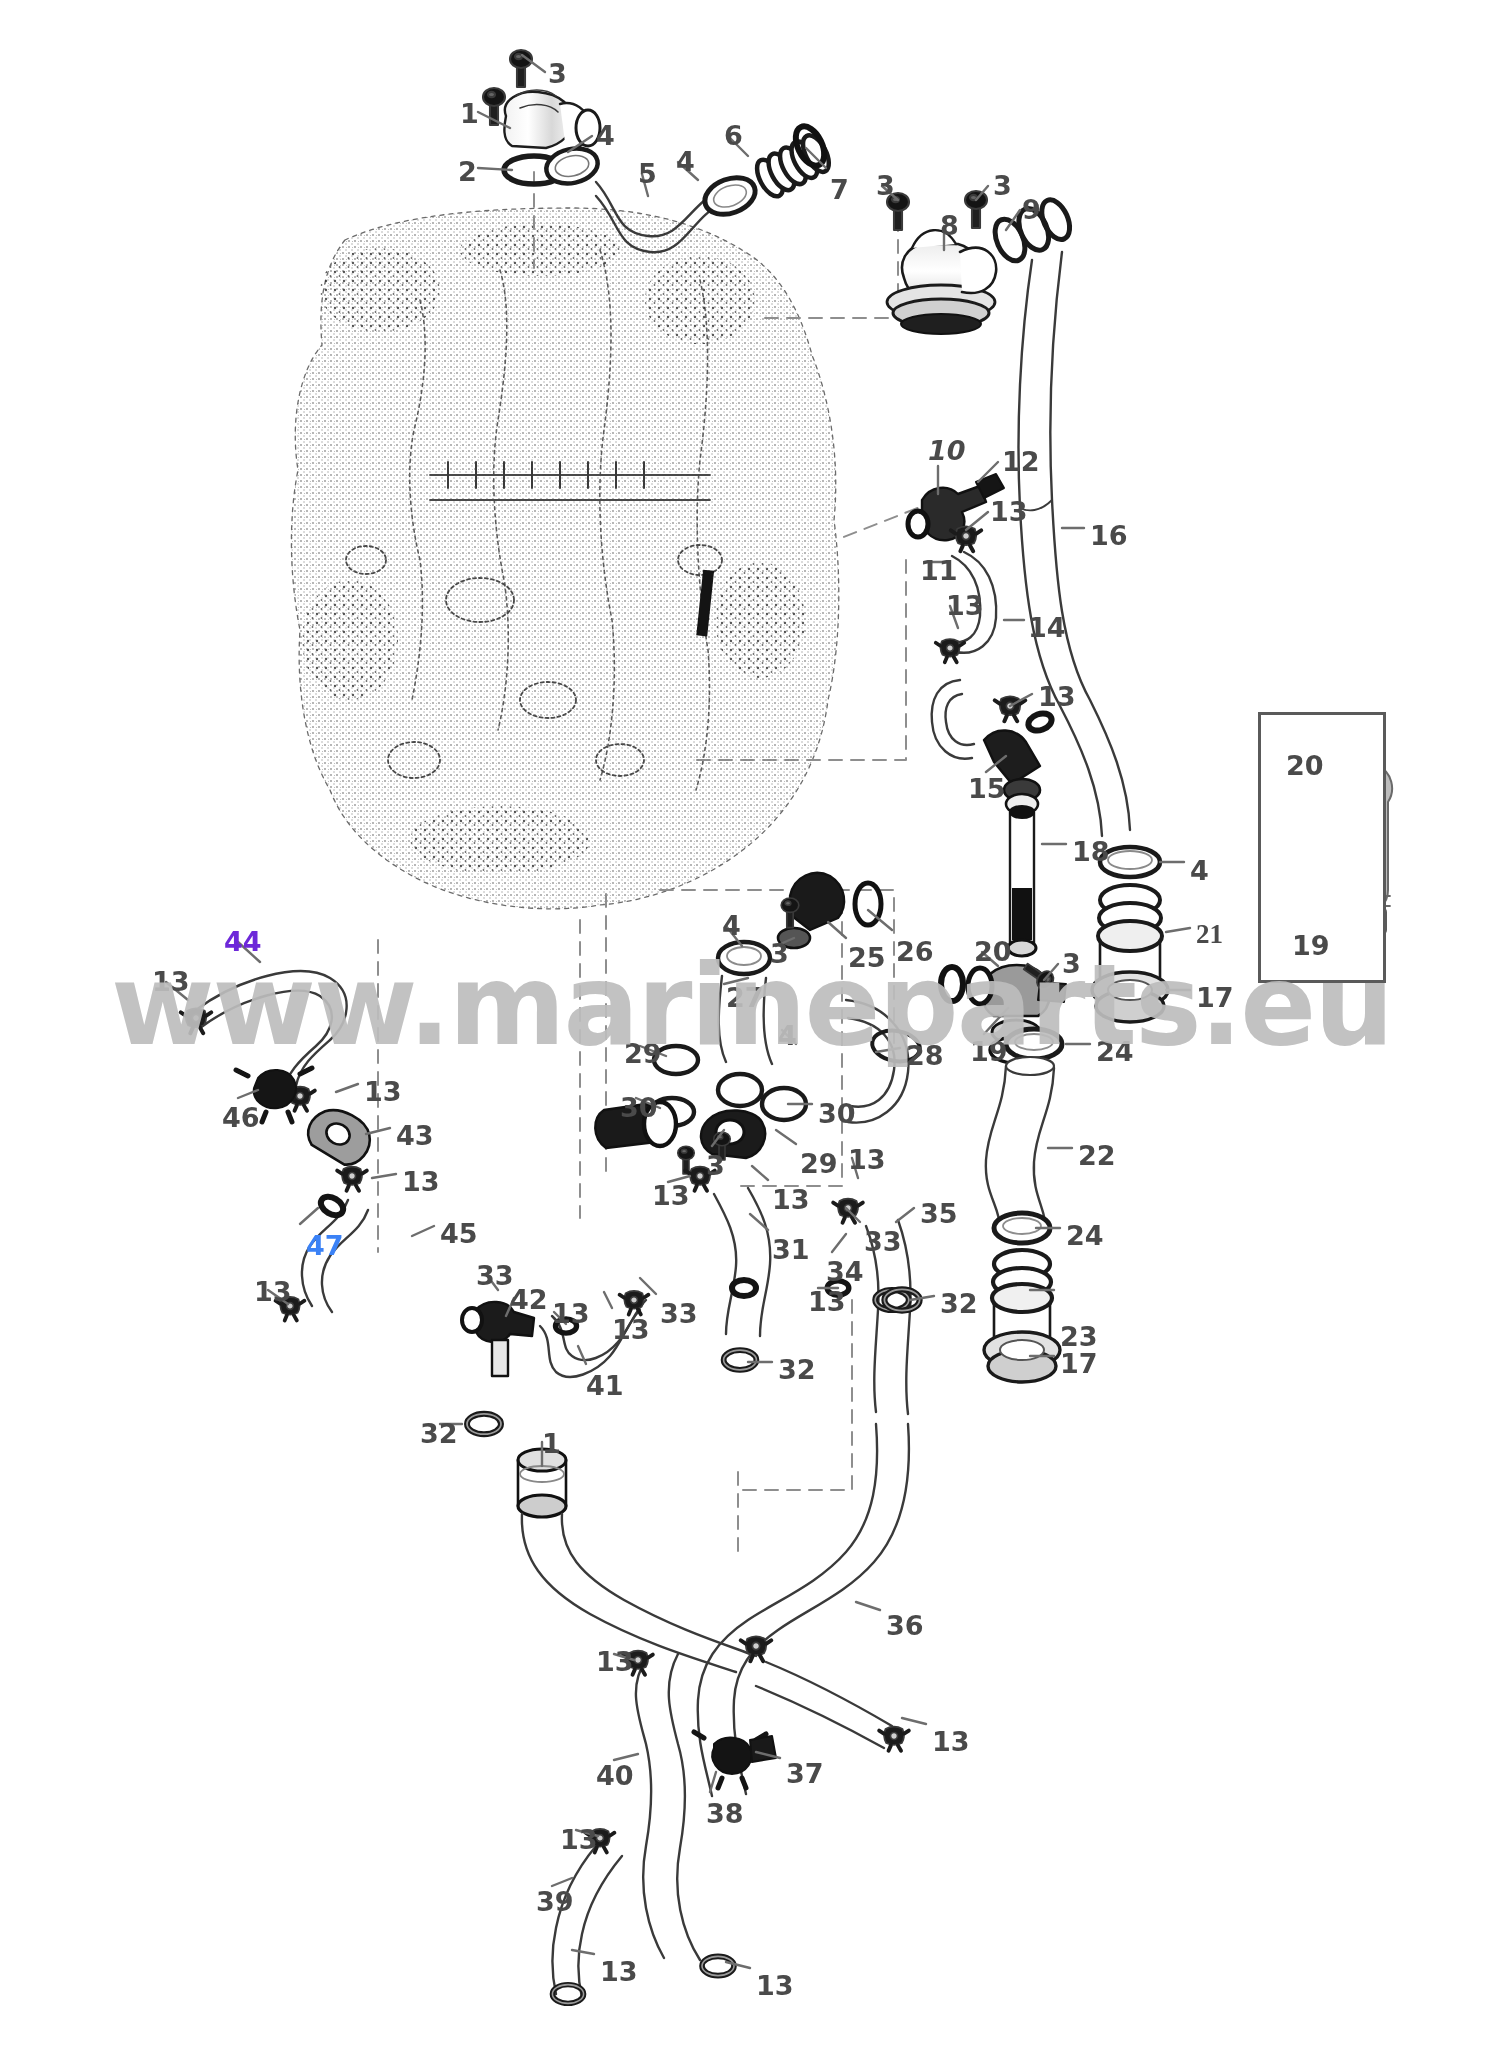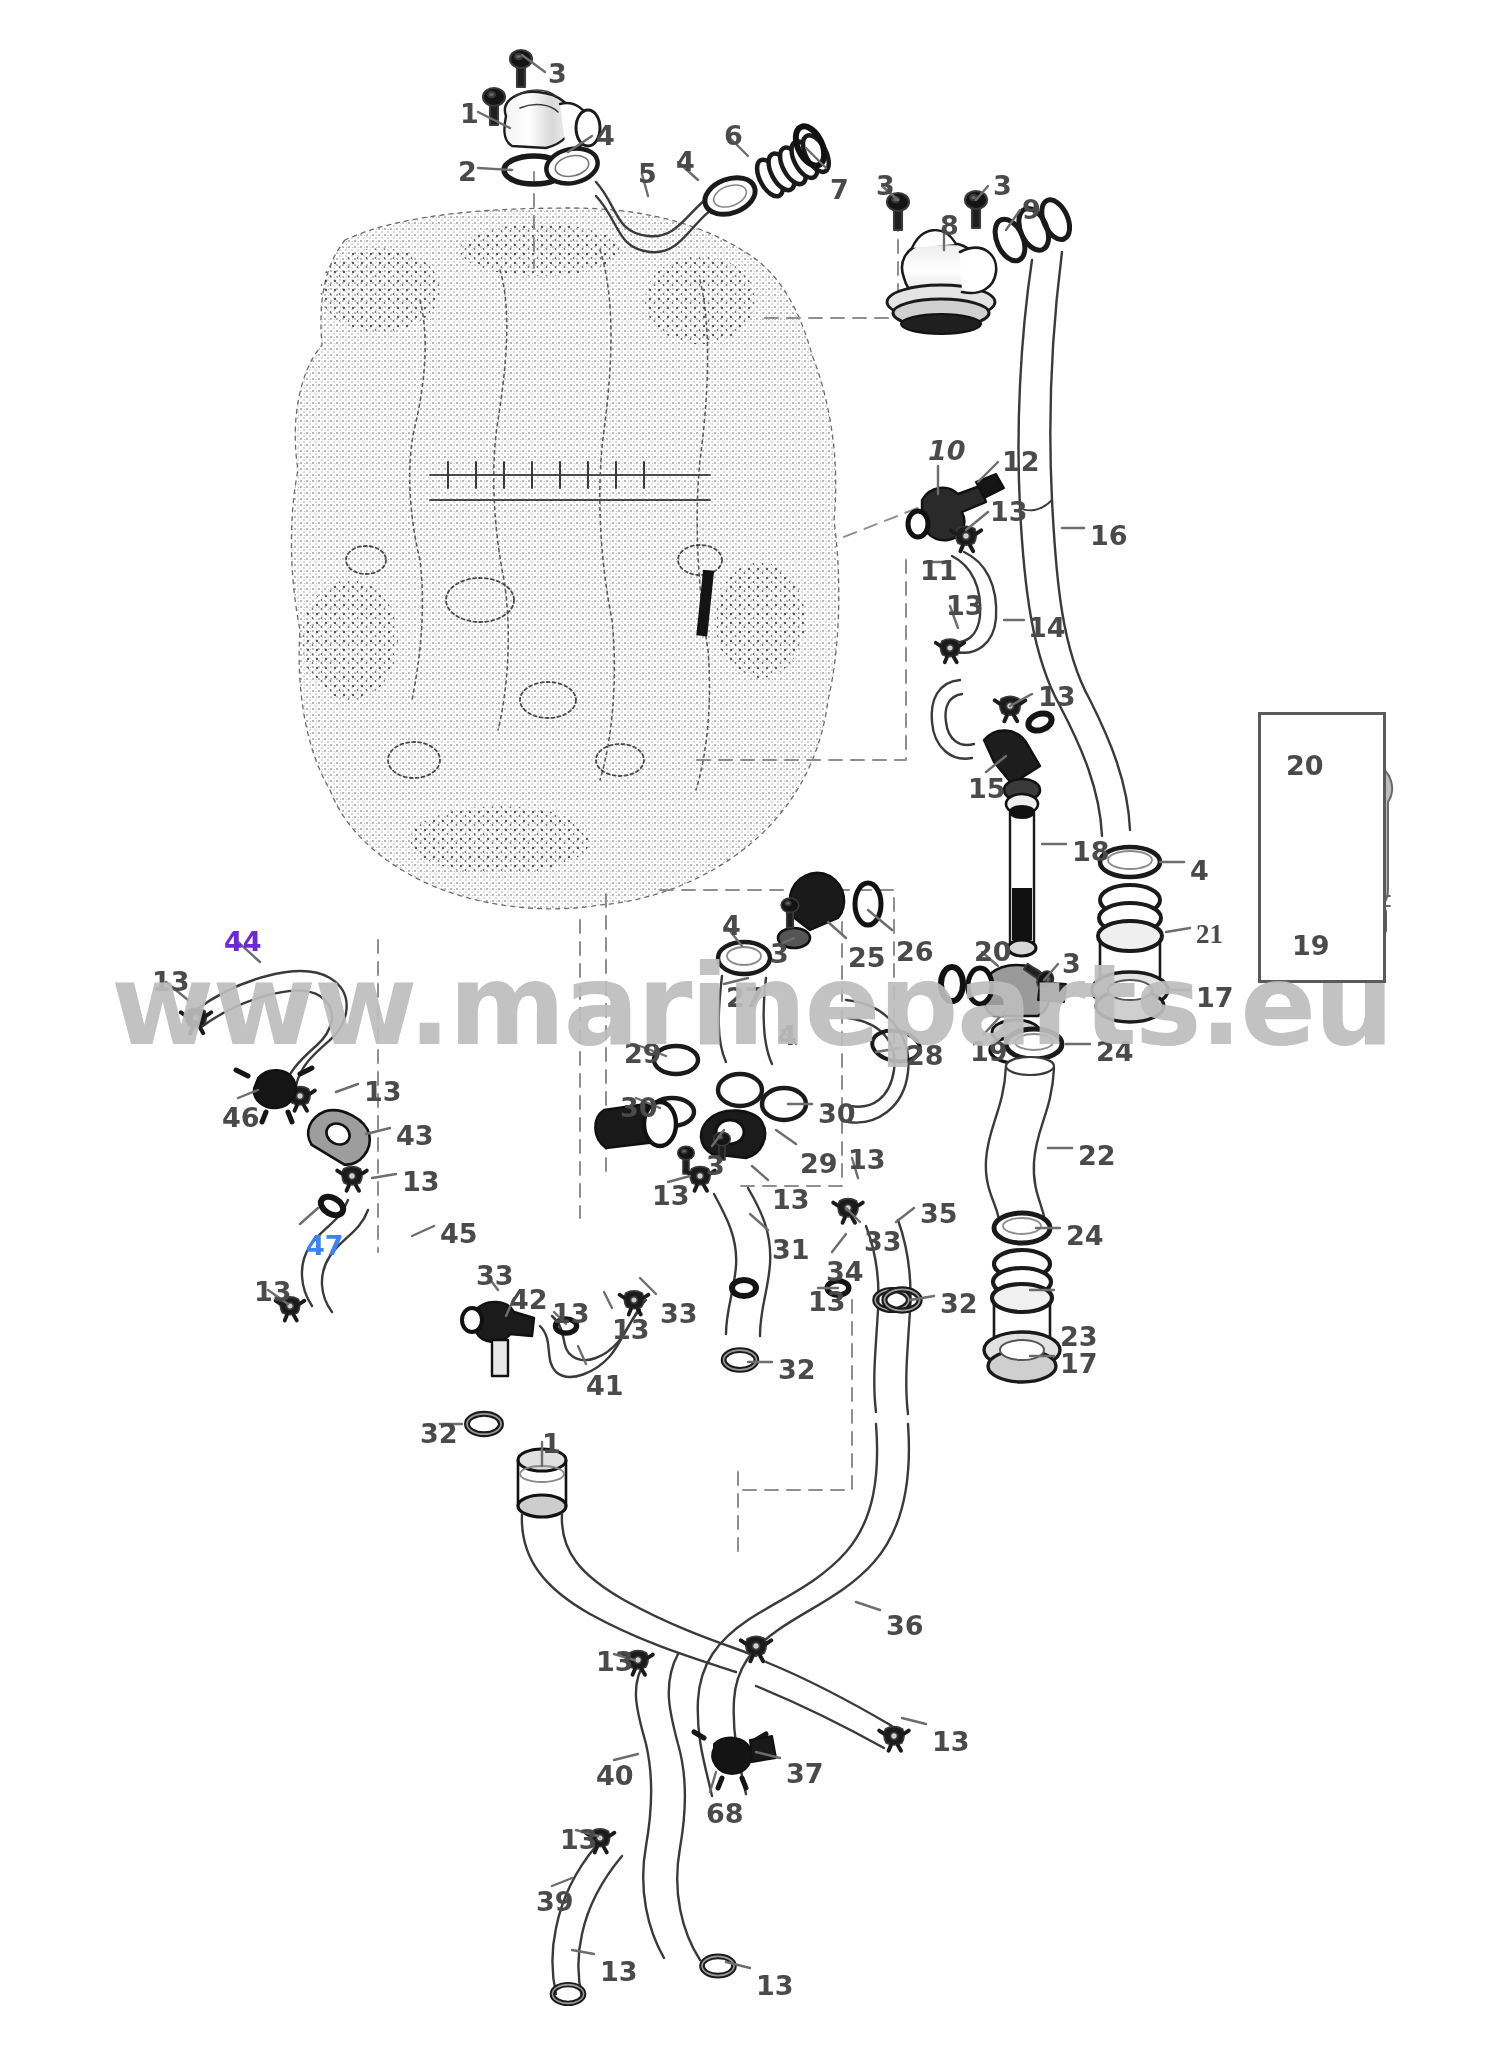--- a/index.html
+++ b/index.html
@@ -683,21 +683,21 @@
       <div class="callout" style="left: 940px; top: 1290px; color: rgb(74, 74, 74);">32</div>
       <div class="callout" style="left: 586px; top: 1372px; color: rgb(74, 74, 74);">41</div>
       <div class="callout" style="left: 778px; top: 1356px; color: rgb(74, 74, 74);">32</div>
       <div class="callout" style="left: 420px; top: 1420px; color: rgb(74, 74, 74);">32</div>
       <div class="callout" style="left: 542px; top: 1430px; color: rgb(74, 74, 74);">1</div>
       <div class="callout" style="left: 886px; top: 1612px; color: rgb(74, 74, 74);">36</div>
       <div class="callout" style="left: 596px; top: 1648px; color: rgb(74, 74, 74);">13</div>
       <div class="callout" style="left: 932px; top: 1728px; color: rgb(74, 74, 74);">13</div>
       <div class="callout" style="left: 596px; top: 1762px; color: rgb(74, 74, 74);">40</div>
       <div class="callout" style="left: 786px; top: 1760px; color: rgb(74, 74, 74);">37</div>
-      <div class="callout" style="left: 706px; top: 1800px; color: rgb(74, 74, 74);">68</div>
+      <div class="callout" style="left: 706px; top: 1800px; color: rgb(74, 74, 74);">38</div>
       <div class="callout" style="left: 560px; top: 1826px; color: rgb(74, 74, 74);">13</div>
       <div class="callout" style="left: 536px; top: 1888px; color: rgb(74, 74, 74);">39</div>
       <div class="callout" style="left: 600px; top: 1958px; color: rgb(74, 74, 74);">13</div>
       <div class="callout" style="left: 756px; top: 1972px; color: rgb(74, 74, 74);">13</div>
       <div class="callout" style="left: 224px; top: 928px; color: #6d28d9;">44</div>
       <div class="callout" style="left: 152px; top: 968px; color: rgb(74, 74, 74);">13</div>
       <div class="callout" style="left: 364px; top: 1078px; color: rgb(74, 74, 74);">13</div>
       <div class="callout" style="left: 222px; top: 1104px; color: rgb(74, 74, 74);">46</div>
       <div class="callout" style="left: 396px; top: 1122px; color: rgb(74, 74, 74);">43</div>
       <div class="callout" style="left: 402px; top: 1168px; color: rgb(74, 74, 74);">13</div>

